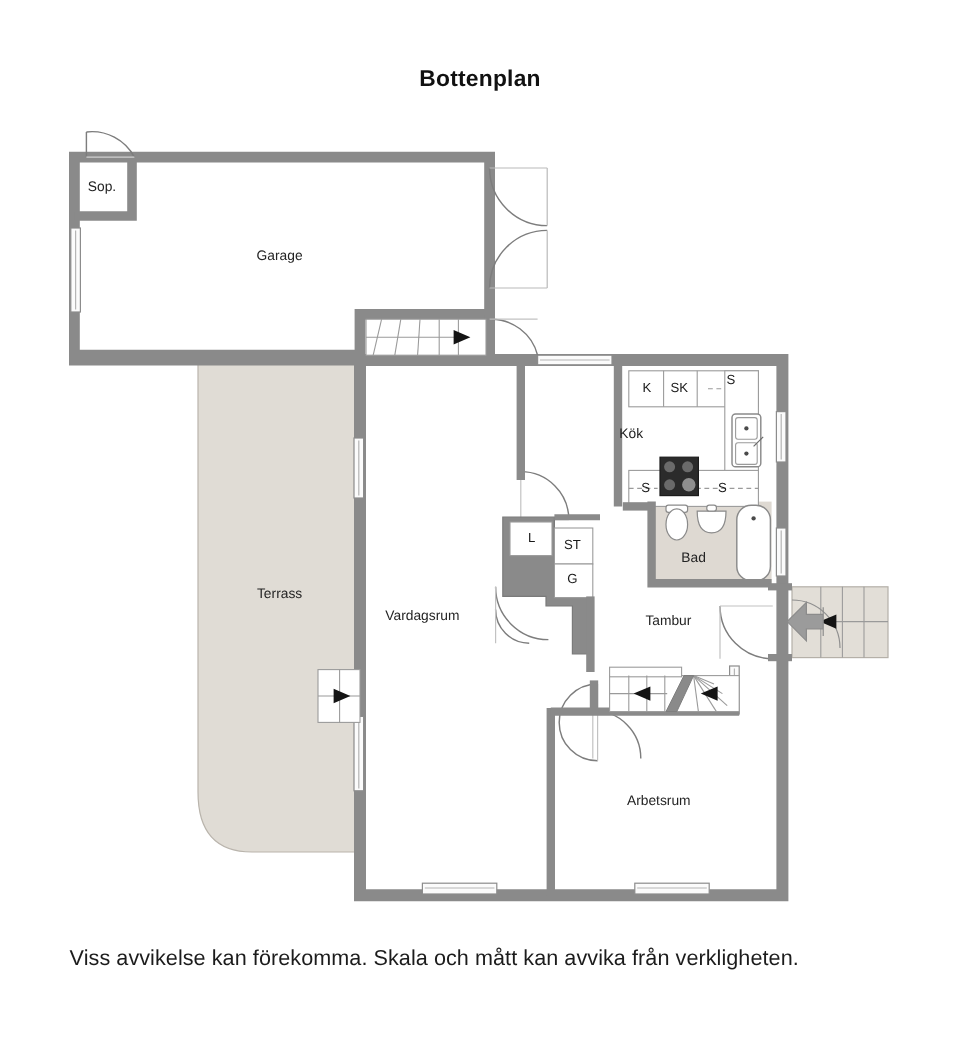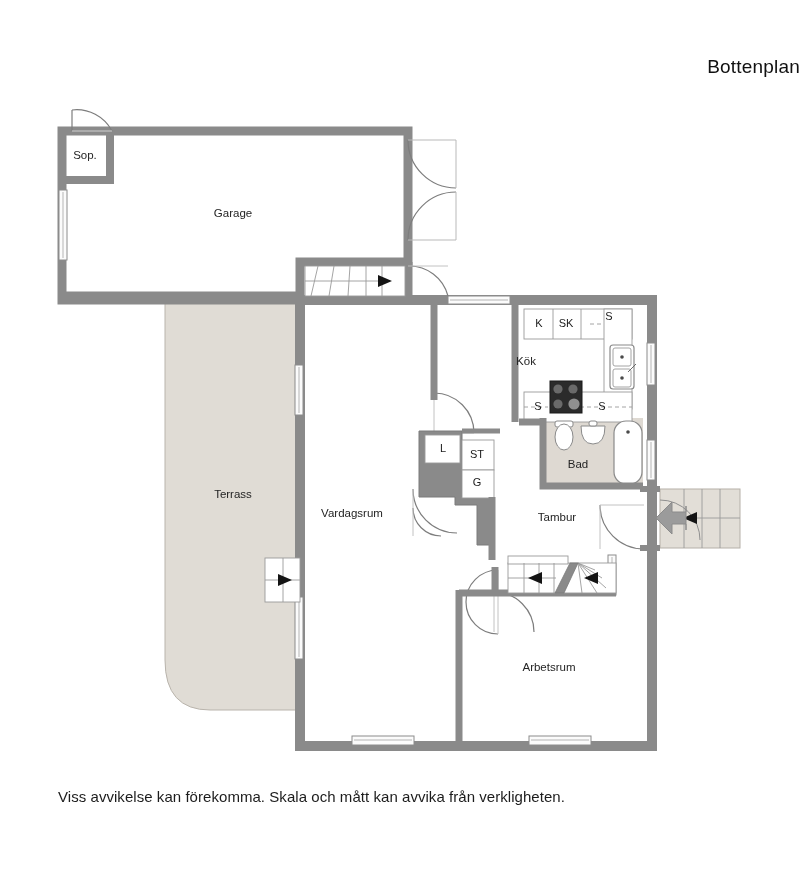--- a/index.html
+++ b/index.html
@@ -18,31 +18,31 @@
   #plan-root {
     position: relative;
     width: 800px;
     height: 871px;
   }
   #floorplan-title {
     position: absolute;
     top: 56px;
     left: 0;
     width: 800px;
-    text-align: right;
+    text-align: center;
     font-size: 19px;
-    font-weight: 400;
+    font-weight: 700;
     color: #111111;
     letter-spacing: 0.2px;
   }
   #disclaimer-text {
     position: absolute;
     top: 788px;
     left: 58px;
-    font-size: 15px;
+    font-size: 18px;
     color: #1c1c1c;
     letter-spacing: 0.05px;
   }
   #floorplan-svg {
     position: absolute;
     top: 0;
     left: 0;
   }
   .room-label {
     font-family: "Liberation Sans", sans-serif;

